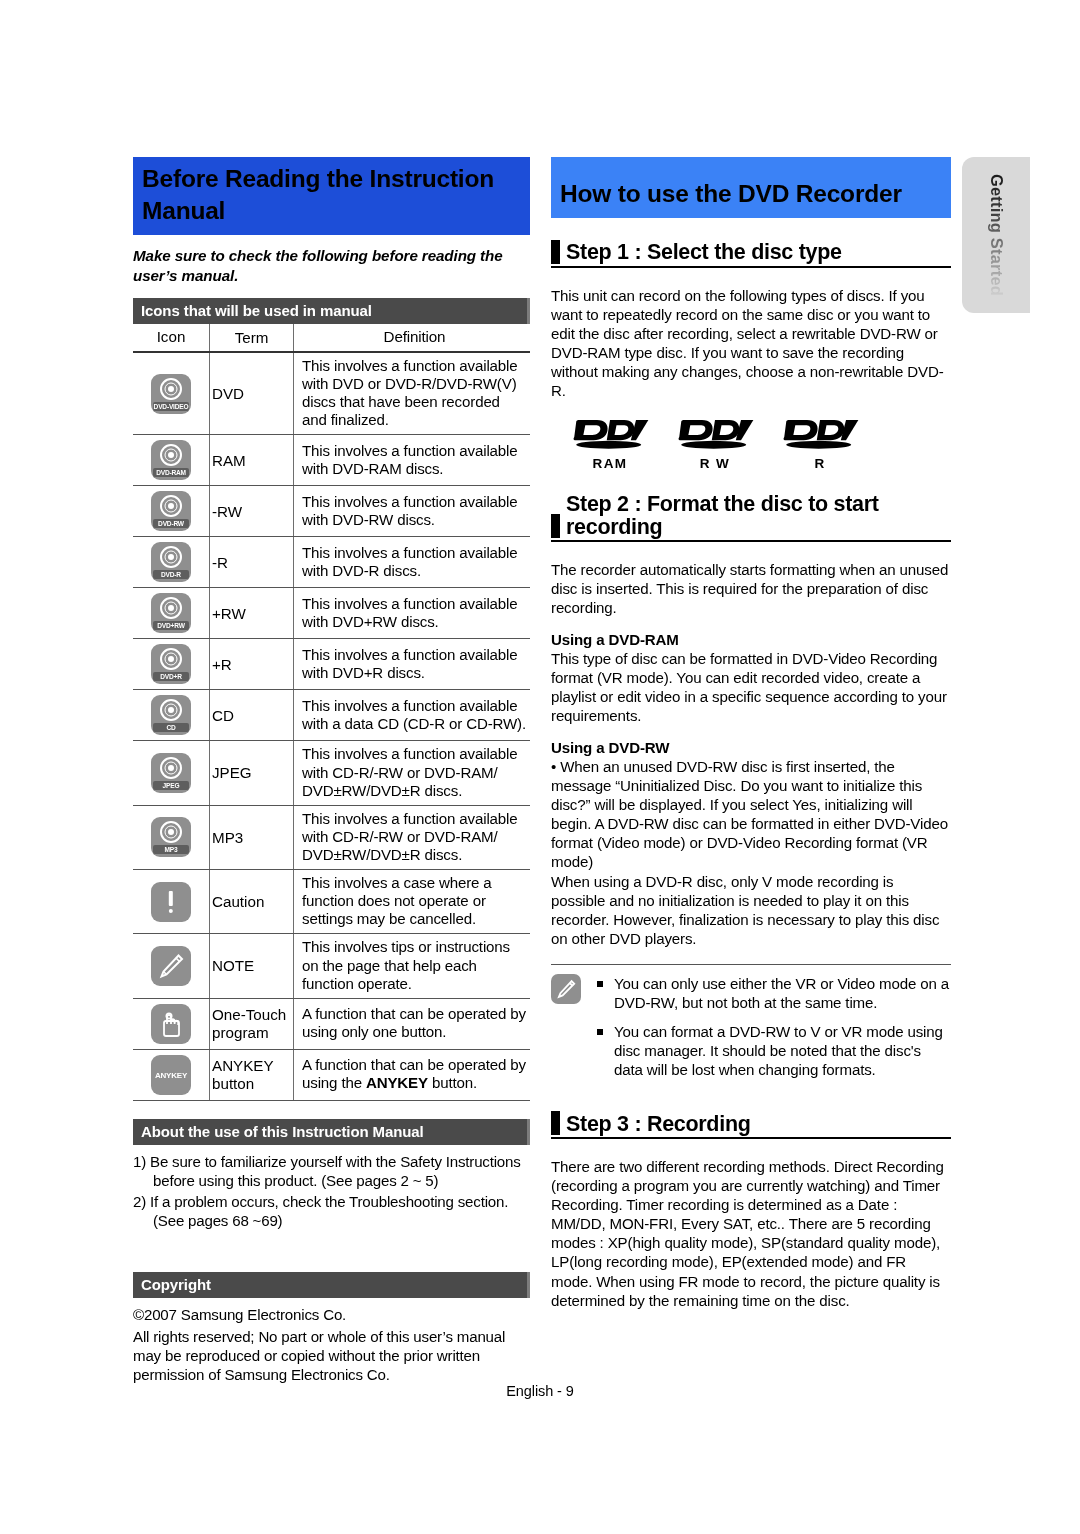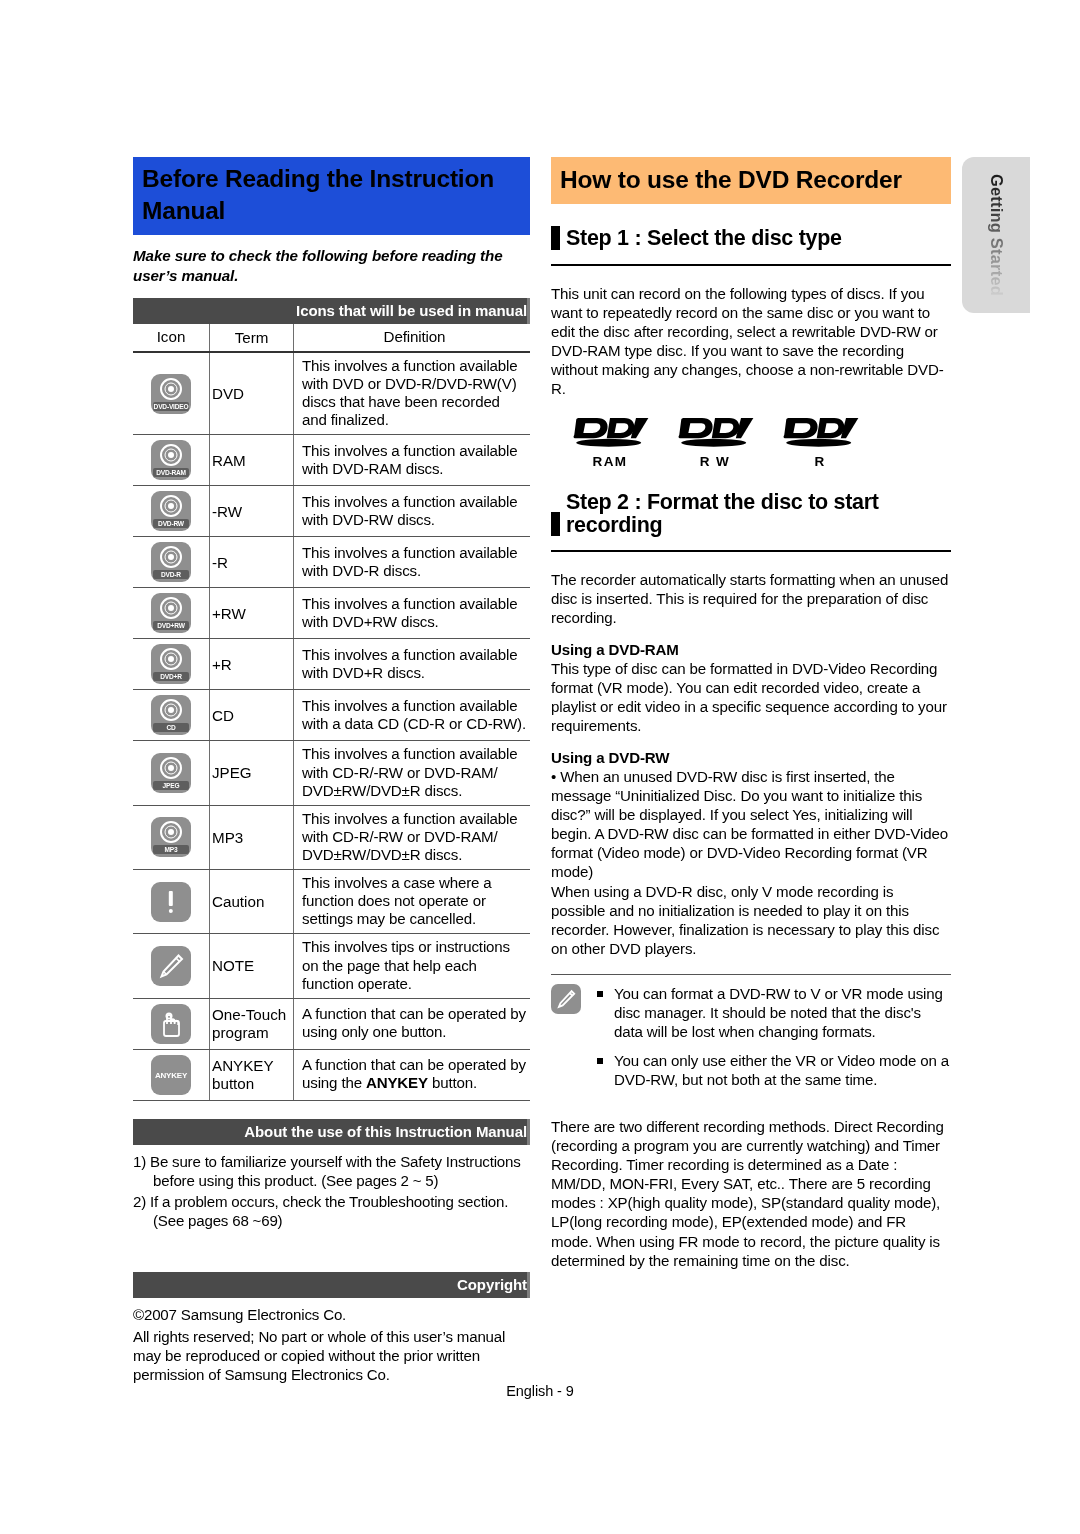--- a/index.html
+++ b/index.html
@@ -40,25 +40,25 @@
   
   .banner {
     background: #1d4ed8;
     font-size: 24.5px;
     font-weight: bold;
     line-height: 1.32;
     padding: 6px 4px 7px 9px;
     letter-spacing: -0.2px;
   }
   .banner-right {
-    background: #fdba74;
+    background: #3b82f6;
     font-size: 24.5px;
     font-weight: bold;
     line-height: 1.3;
-    padding: 7px 4px 8px 9px;
+    padding: 21px 4px 8px 9px;
     letter-spacing: -0.2px;
   }
 
   .intro-italic {
     font-size: 15.2px;
     font-weight: bold;
     font-style: italic;
     line-height: 1.32;
     margin-top: 11px;
     letter-spacing: -0.1px;
@@ -66,21 +66,20 @@
 
   
   .bar {
     background: #4a4a4a;
     color: #ffffff;
     font-size: 15px;
     font-weight: bold;
     padding: 4px 0 5px 8px;
     letter-spacing: -0.1px;
     border-right: 3px solid #7d7d7d;
-    text-align: right;
   }
 
   
   table.icon-table {
     border-collapse: collapse;
     width: 397px;
     table-layout: fixed;
   }
   table.icon-table td,
   table.icon-table th {
@@ -180,21 +179,21 @@
     width: 4.4px; height: 4.4px;
     background: #ffffff;
     border-radius: 50%;
   }
   .mico svg { position: absolute; left: 0; top: 0; }
 
   
   .step {
     margin-top: 22px;
     border-bottom: 2.4px solid #000;
-    padding-bottom: 14px;
+    padding-bottom: 2px;
     display: flex;
     align-items: flex-end;
   }
   .step .tick {
     width: 9px;
     height: 24px;
     background: #000;
     margin-right: 6px;
     flex: 0 0 auto;
   }
@@ -597,25 +596,29 @@
         <span class="mico">
           <svg width="30" height="30" viewBox="0 0 40 40" aria-hidden="true">
             <g fill="none" stroke="#ffffff" stroke-width="2.4">
               <path d="M27.5 9.5 L31 13 L15.5 28.5 L10.5 30.5 L12.5 25.5 Z"></path>
               <path d="M25 12 L28.5 15.5"></path>
             </g>
           </svg>
         </span>
       </div>
       <ul>
+        <li>You can only use either the VR or Video mode on a DVD-RW, but not both at the same time.</li>
         <li>You can format a DVD-RW to V or VR mode using disc manager. It should be noted that the disc's data will be lost when changing formats.</li>
-        <li>You can only use either the VR or Video mode on a DVD-RW, but not both at the same time.</li>
       </ul>
     </div>
 
+    <div class="step">
+      <span class="tick"></span>
+      <span class="step-title">Step 3 : Recording</span>
+    </div>
     <div class="para">There are two different recording methods. Direct Recording (recording a program you are currently watching) and Timer Recording. Timer recording is determined as a Date : MM/DD, MON-FRI, Every SAT, etc.. There are 5 recording modes : XP(high quality mode), SP(standard quality mode), LP(long recording mode), EP(extended mode) and FR mode. When using FR mode to record, the picture quality is determined by the remaining time on the disc.</div>
   </div>
 
   <div class="sidetab">
     <span class="stext">Getting Started</span>
   </div>
 
   <div class="footer">English - 9</div>
 
 </div>

